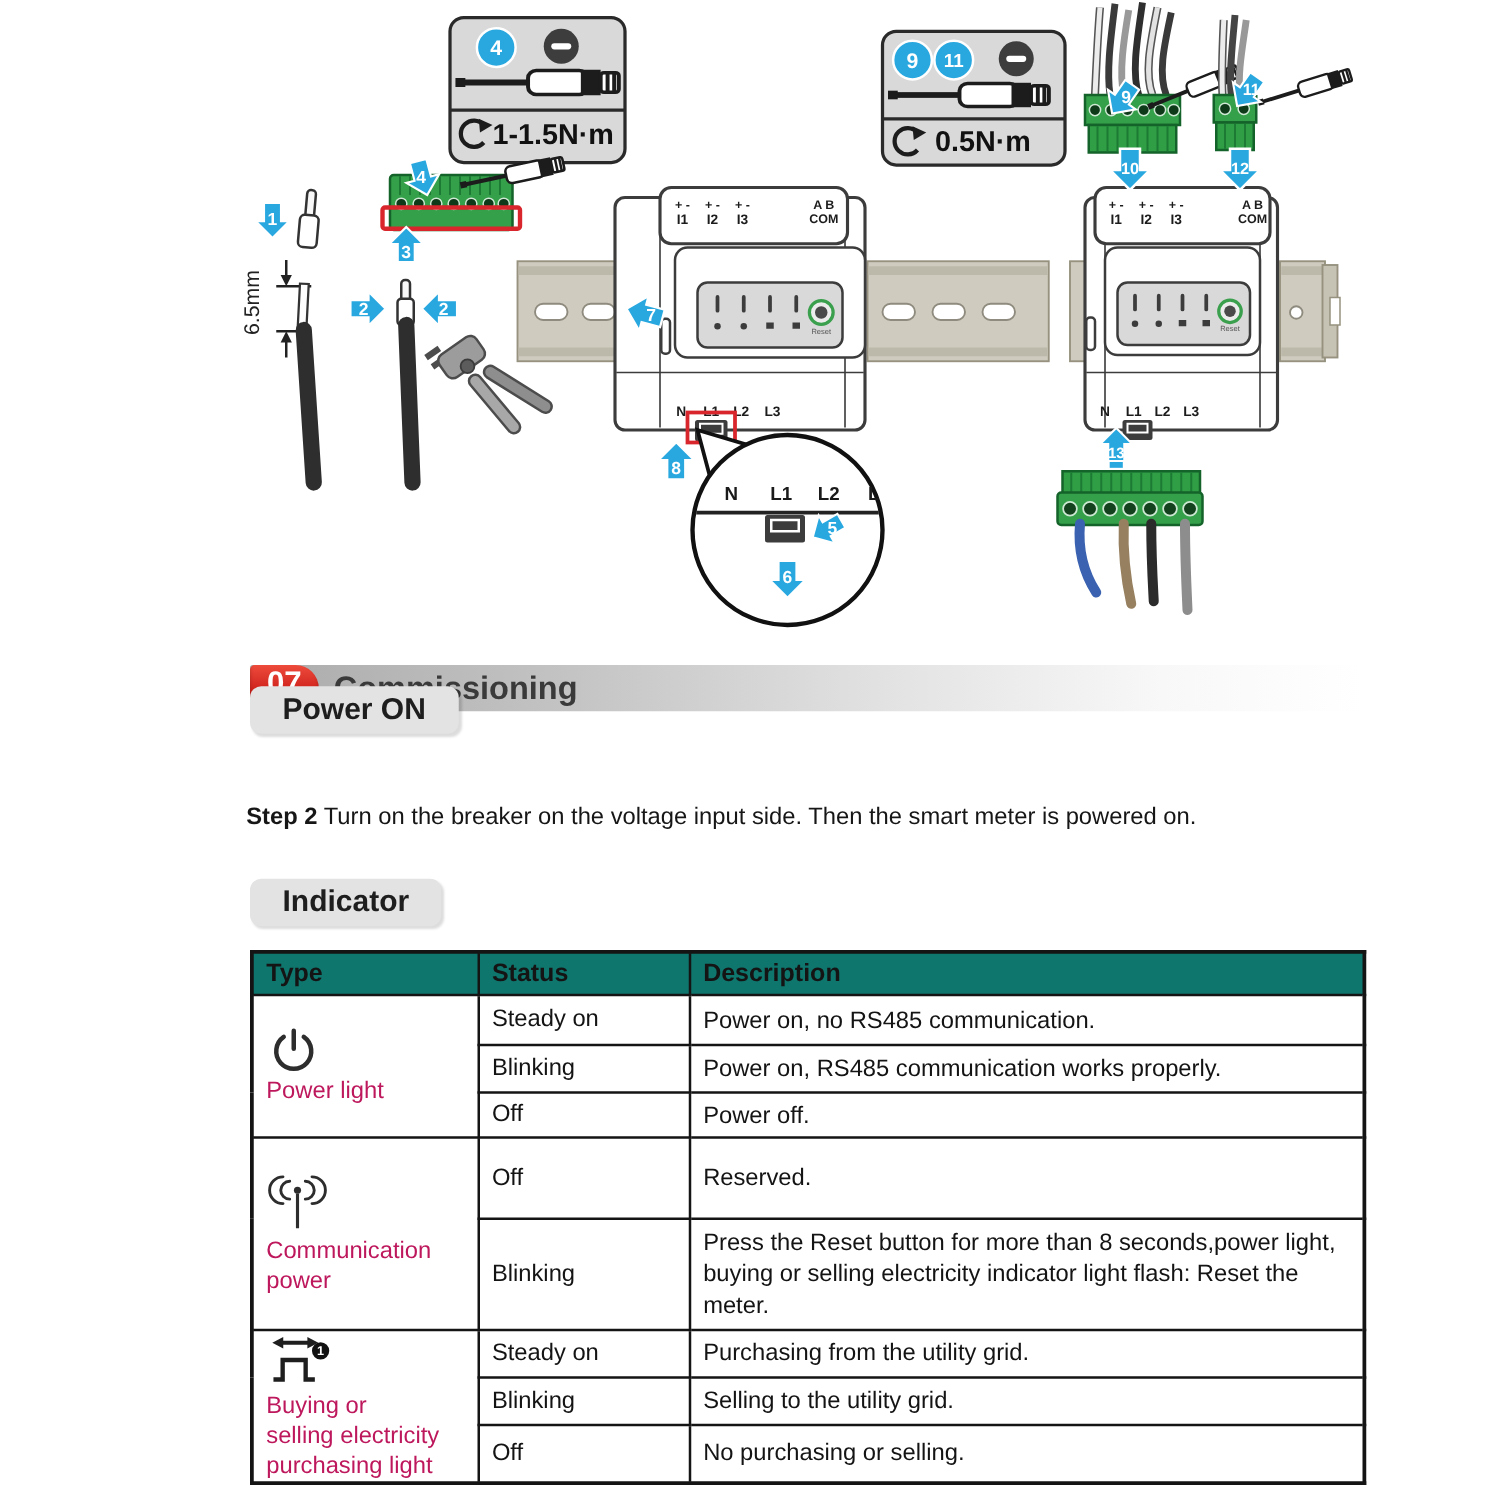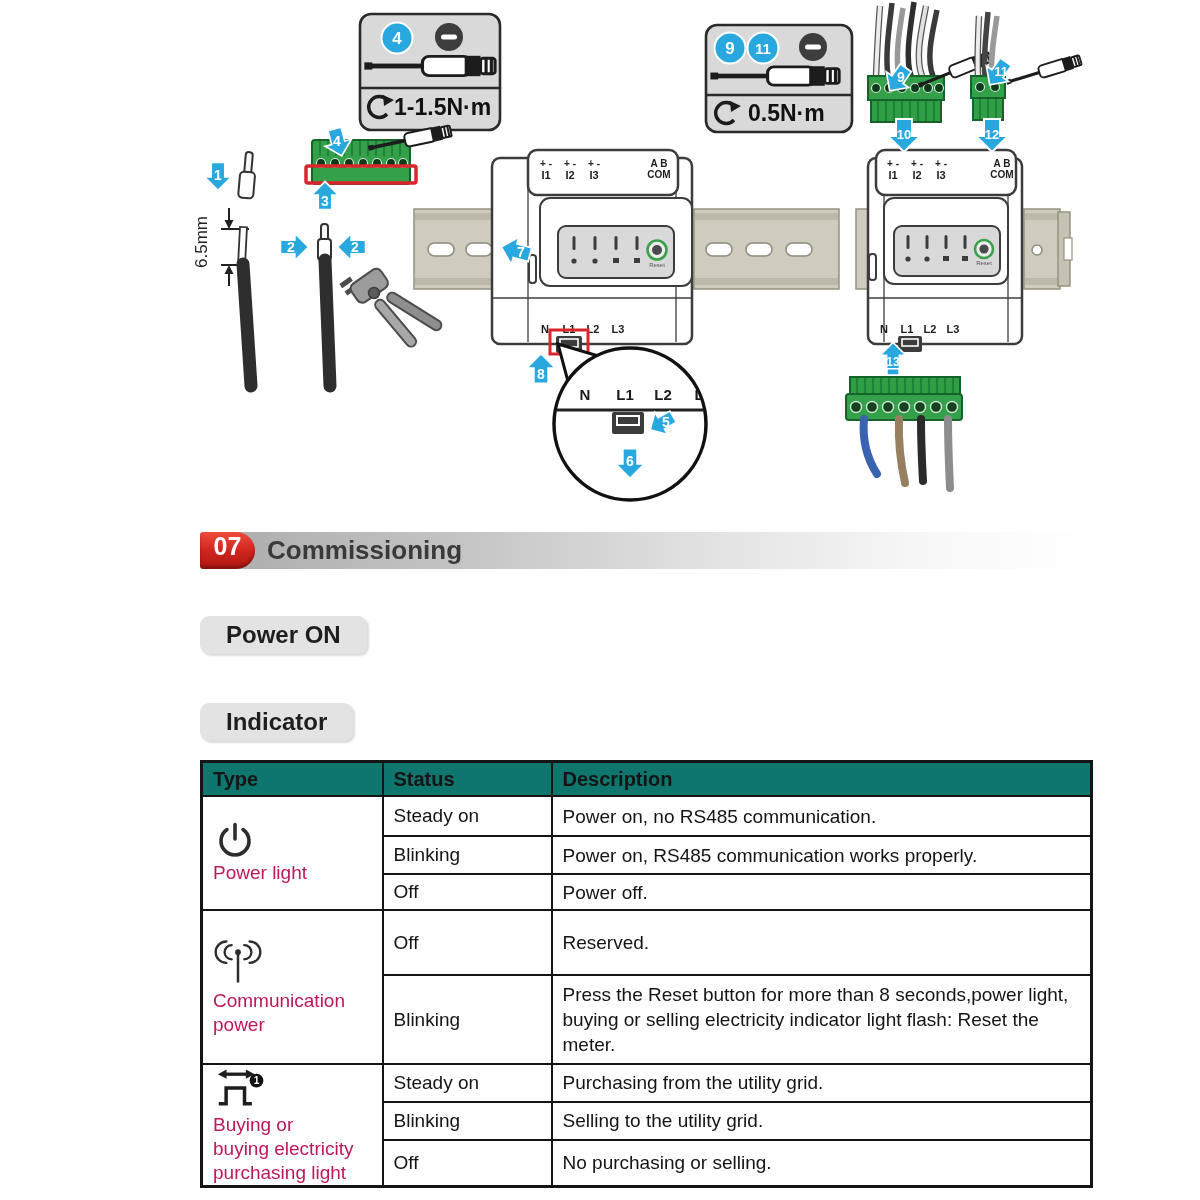--- a/index.html
+++ b/index.html
@@ -14,21 +14,21 @@
     background:linear-gradient(90deg,#ababab 0%,#c3c3c3 28%,#e3e3e3 58%,#f8f8f8 82%,#fff 100%)}
   .sec-badge{position:absolute;left:0;top:0;width:55px;height:37px;
     background:linear-gradient(180deg,#ee4b3c 0%,#ce221c 55%,#ae1812 100%);
     border-radius:4px 19px 19px 4px;color:#fff;font-size:25px;font-weight:bold;
     display:flex;align-items:flex-start;justify-content:center;box-shadow:inset 0 -3px 3px rgba(0,0,0,.25)}
   .sec-title{position:absolute;left:67px;top:0;line-height:37px;font-size:26px;font-weight:bold;color:#3a3a3a}
 
   
   .pill{position:absolute;background:#e3e3e3;border-radius:9px;font-weight:bold;font-size:24px;
         color:#1e1e1e;padding:0 26px;height:38px;line-height:38px;box-shadow:2px 2px 2px rgba(0,0,0,.14)}
-  #power-on-pill{left:200px;top:616px}
+  #power-on-pill{left:200px;top:549px}
   #indicator-pill{left:200px;top:703px}
 
   
   .steps{position:absolute;left:197px;top:642px;font-size:19px;line-height:24px;color:#161616}
   .steps b{font-weight:bold}
 
   
   #ind-table{position:absolute;left:200px;top:760px;width:890px;border-collapse:collapse;
              table-layout:fixed;font-size:19px;color:#141414;border:3px solid #141414}
   #ind-table th,#ind-table td{border:2px solid #141414;padding:0 6px 0 10px;text-align:left;vertical-align:middle}
@@ -397,20 +397,24 @@
   <div class="sec-bar"></div>
   <div class="sec-badge">
     <span>07</span>
   </div>
   <div class="sec-title">Commissioning</div>
 </div>
 
 <div class="pill" id="power-on-pill">Power ON</div>
 
 <div class="steps">
+  <div>
+    <b>Step 2</b>
+    <span>Turn on the breaker on the voltage input side. Then the smart meter is powered on.</span>
+  </div>
 </div>
 
 <div class="pill" id="indicator-pill">Indicator</div>
 
 <table id="ind-table">
   <colgroup>
       <col style="width:181px">
       <col style="width:169px">
       <col style="width:540px">
     </colgroup>
@@ -474,21 +478,21 @@
           <svg width="52" height="46" viewBox="0 0 54 50">
             <line x1="12" y1="10" x2="36" y2="10" stroke="#1e1e1e" stroke-width="3.6"></line>
             <path d="M 13.5,5 L 4,10 L 13.5,15 Z" fill="#1e1e1e"></path>
             <path d="M 34.5,5 L 44,10 L 34.5,15 Z" fill="#1e1e1e"></path>
             <path d="M 5,42 H 13 V 25 H 33 V 42 H 41" fill="none" stroke="#1e1e1e" stroke-width="3.8"></path>
             <circle cx="46" cy="17" r="7.5" fill="#111"></circle>
             <text x="46" y="21" text-anchor="middle" font-size="11" font-weight="bold" fill="#fff">1</text>
           </svg>
         </span>
         <div class="type-label">Buying or</div>
-        <div class="type-label">buying electricity</div>
+        <div class="type-label">selling electricity</div>
         <div class="type-label">purchasing light</div>
       </td>
       <td>Steady on</td>
       <td class="desc">Purchasing from the utility grid.</td>
     </tr>
     <tr class="rh37">
       <td>Blinking</td>
       <td class="desc">Selling to the utility grid.</td>
     </tr>
     <tr class="rh46">

